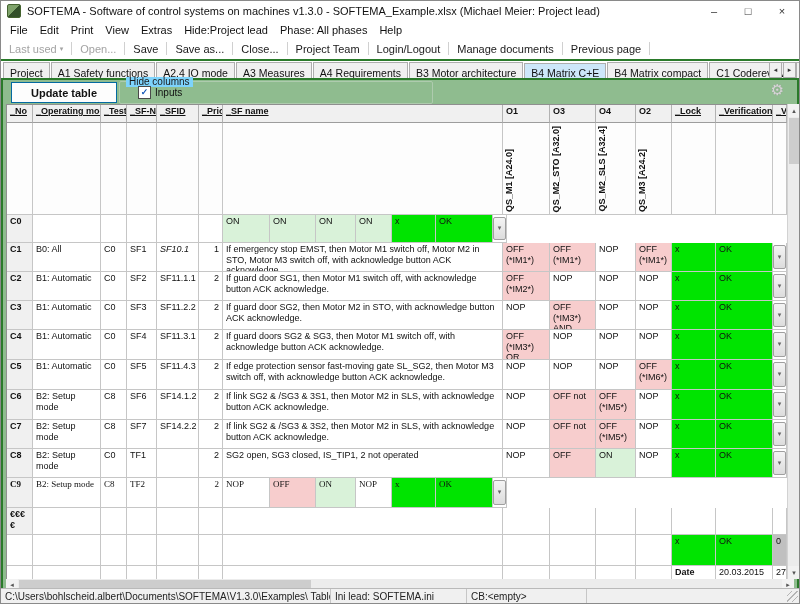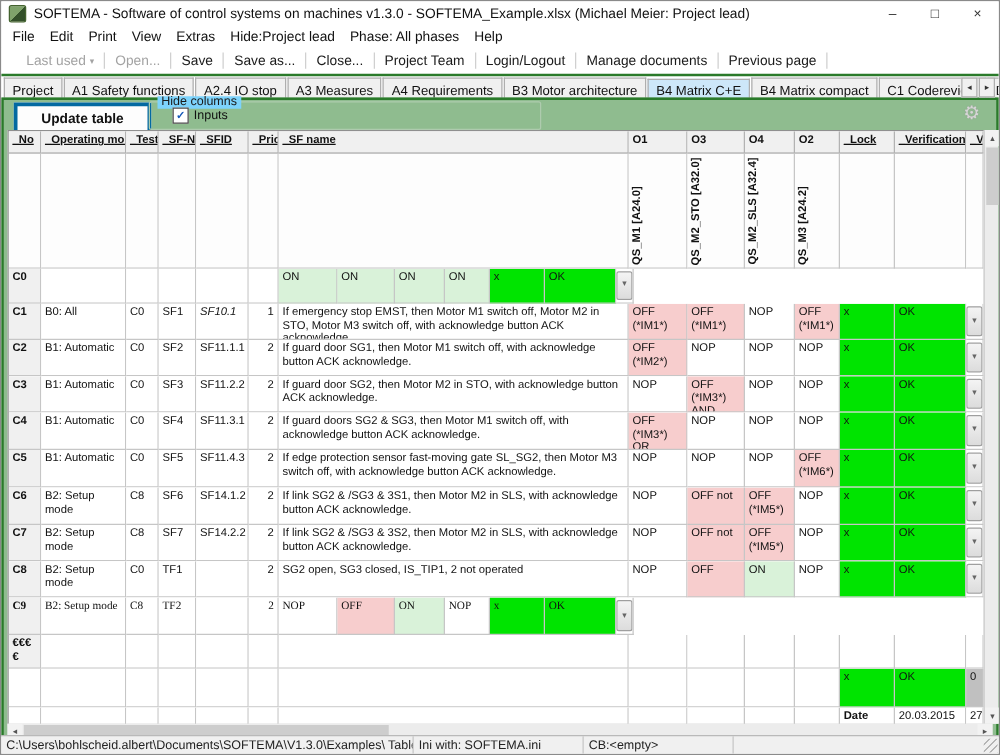--- a/index.html
+++ b/index.html
@@ -12,39 +12,39 @@
   .app-icon{width:12px;height:12px;margin-right:6px;border-radius:2px;
     background:linear-gradient(135deg,#7fa36b 0 50%,#33502a 50% 100%);border:1px solid #44632f;}
   .win-controls{margin-left:auto;display:flex;height:20px;}
   .win-btn{width:34px;display:flex;align-items:center;justify-content:center;font-size:11px;color:#333;}
   
   .menubar{position:absolute;top:20px;left:0;right:0;height:17px;background:#fff;display:flex;
     align-items:center;font-size:11px;color:#111;padding-left:3px;}
   .menu-item{padding:0 6px;white-space:nowrap;}
   
   .toolbar{position:absolute;top:37px;left:0;right:0;height:21px;background:#fff;display:flex;
-    align-items:center;font-size:11px;padding-left:12px;}
+    align-items:center;font-size:11px;padding-left:0;}
   .tbtn{padding:1px 8px;color:#1a1a1a;display:flex;align-items:center;gap:3px;white-space:nowrap;}
   .tbtn.disabled{color:#a3a3a3;}
   .tbtn-caret{font-size:7px;color:#a3a3a3;}
   .tsep{width:1px;height:13px;background:#d0d0d0;}
   
   .tabs{position:absolute;top:58px;left:0;right:0;height:19px;background:#fff;
     border-top:2px solid #2a7a2a;display:flex;align-items:flex-end;padding-left:2px;overflow:hidden;}
   .tab{flex:0 0 auto;font-size:10.5px;color:#111;padding:4px 6px 1px 6px;background:#f0f0f0;
-    border:1px solid #aeaeae;border-bottom:none;margin-right:1px;white-space:nowrap;}
+    border:1px solid #aeaeae;border-bottom:none;margin-right:1px;white-space:nowrap;text-decoration:underline;}
   .tab.active{background:#cde7f9;padding-top:3px;}
   .tab-arrows{position:absolute;top:61px;right:3px;display:flex;z-index:6;}
   .tab-arrow{width:11px;height:14px;background:#f0f0f0;border:1px solid #aeaeae;font-size:7px;
     color:#333;display:flex;align-items:center;justify-content:center;margin-left:1px;}
   
   .frame{position:absolute;top:77px;left:0;right:0;bottom:14px;background:#8fbc8f;
     border:2px solid #2a7a2a;border-bottom-width:1px;box-sizing:border-box;}
   .update-btn{position:absolute;left:8px;top:2px;width:104px;height:19px;background:#fdfdfd;
-    border:3px solid #0369a1;font-weight:bold;font-size:11px;color:#111;display:flex;
+    border:1px solid #0369a1;font-weight:bold;font-size:11px;color:#111;display:flex;
     align-items:center;justify-content:center;}
   .hide-columns{position:absolute;left:116px;top:1px;width:312px;height:21px;
     border:1px solid #aecbae;border-radius:2px;}
   .hc-legend{position:absolute;top:-5px;left:6px;font-size:10px;color:#1a1a1a;
     background:#7dd3fc;padding:0 3px;line-height:10px;}
   .hc-check-row{position:absolute;left:18px;top:4px;display:flex;align-items:center;gap:4px;
     font-size:10px;color:#111;}
   .checkbox{width:11px;height:11px;background:#fff;border:1px solid #4a4a4a;font-size:9px;
     font-weight:bold;color:#1457b8;display:flex;align-items:center;justify-content:center;line-height:1;}
   .gear{position:absolute;right:13px;top:1px;font-size:15px;color:#d6d6d6;text-shadow:0 0 1px #969696;}
@@ -139,21 +139,21 @@
       <div class="tsep"></div>
       <div class="tbtn">Manage documents</div>
       <div class="tsep"></div>
       <div class="tbtn">Previous page</div>
       <div class="tsep"></div>
     </div>
 
   <div class="tabs">
       <div class="tab">Project</div>
       <div class="tab">A1 Safety functions</div>
-      <div class="tab">A2.4 IO stop</div>
+      <div class="tab">A2.4 IO mode</div>
       <div class="tab">A3 Measures</div>
       <div class="tab">A4 Requirements</div>
       <div class="tab">B3 Motor architecture</div>
       <div class="tab active">B4 Matrix C+E</div>
       <div class="tab">B4 Matrix compact</div>
       <div class="tab">C1 Codereview</div>
       <div class="tab">D1 Validation</div>
     </div>
   <div class="tab-arrows">
     <div class="tab-arrow">◂</div>
@@ -452,19 +452,19 @@
     <div class="hscroll">
       <div class="hs-btn hs-left">◂</div>
       <div class="hs-thumb"></div>
       <div class="hs-btn hs-right">▸</div>
     </div>
 
   </div>
 
   <div class="statusbar">
     <div class="sb-sec sb-path">C:\Users\bohlscheid.albert\Documents\SOFTEMA\V1.3.0\Examples\ Table changed</div>
-    <div class="sb-sec sb-ini">Ini with: SOFTEMA.ini</div>
+    <div class="sb-sec sb-ini">Ini lead: SOFTEMA.ini</div>
     <div class="sb-sec sb-cb">CB:&lt;empty&gt;</div>
     <div class="sb-sec sb-fill"></div>
     <div class="grip"></div>
   </div>
 
 </div>
 
 </body></html>

